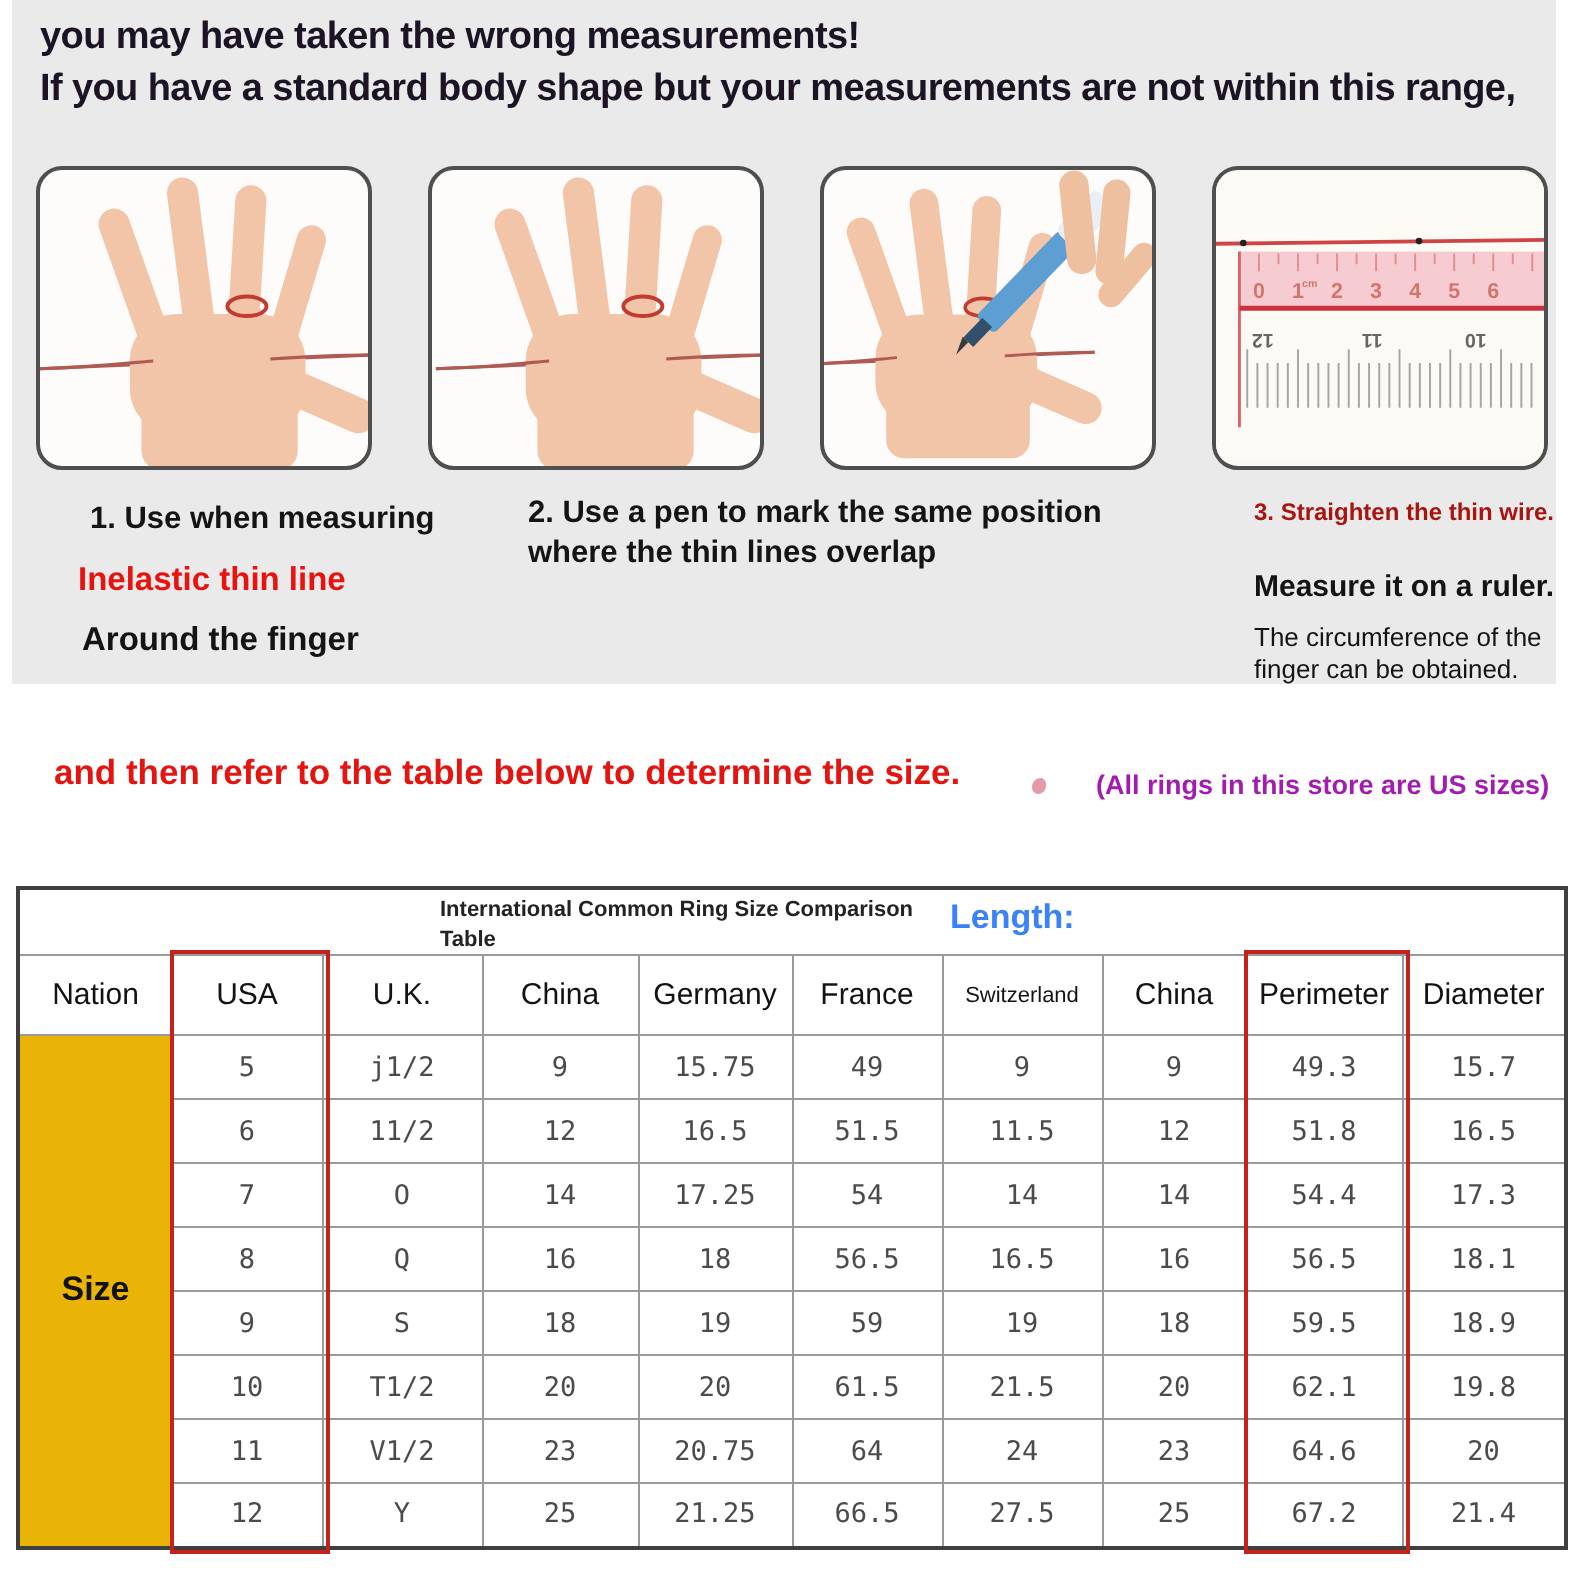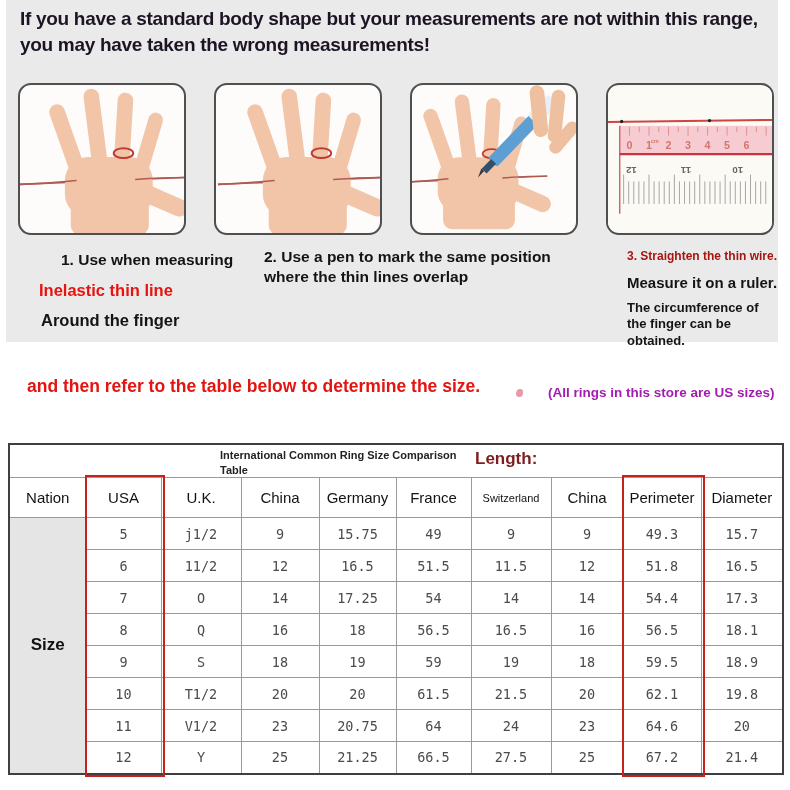--- a/index.html
+++ b/index.html
@@ -13,45 +13,45 @@
     position:absolute;left:14px;top:6px;font-size:19px;font-weight:bold;
     color:#1c1424;line-height:1.38;letter-spacing:-0.3px;
   }
   .card{
     position:absolute;top:83px;width:168px;height:152px;background:#fdfcfa;
     border:2px solid #4f4f4f;border-radius:13px;overflow:hidden;box-sizing:border-box;
   }
   .card svg{display:block;width:100%;height:100%;}
   .card1{left:12px;} .card2{left:208px;} .card3{left:404px;} .card4{left:600px;background:#faf8f3;}
   .cap{position:absolute;font-weight:bold;color:#141414;}
-  .cap1a{left:39px;top:251px;font-size:15.5px;margin-left:16px;}
+  .cap1a{left:39px;top:251px;font-size:15.5px;}
   .cap1b{left:33px;top:281px;font-size:16.5px;color:#e8130f;}
   .cap1c{left:35px;top:311px;font-size:16.5px;}
   .cap2{left:258px;top:247px;width:335px;font-size:15.5px;line-height:1.3;}
   .cap3{left:621px;top:249px;width:153px;}
   .cap3a{font-size:12px;color:#a81410;font-weight:bold;}
-  .cap3b{font-size:15px;font-weight:bold;margin-top:11px;color:#141414;}
-  .cap3c{font-size:13px;font-weight:bold;margin-top:9px;line-height:1.25;color:#141414;}
+  .cap3b{font-size:15px;font-weight:bold;margin-top:22px;color:#141414;}
+  .cap3c{font-size:13px;font-weight:normal;margin-top:9px;line-height:1.25;color:#141414;}
   
   .red-instr{position:absolute;left:23px;top:374px;font-size:17.5px;font-weight:bold;color:#e41410;line-height:1.45;}
   .red-instr .l2{margin-left:4px;}
   .us-note{position:absolute;left:548px;top:385px;font-size:13.5px;font-weight:bold;color:#a21caf;}
   .cursor-dot{position:absolute;left:516px;top:389px;width:7px;height:8px;border-radius:60% 40% 55% 45%;background:#e49aa8;}
   
   .table-wrap{position:absolute;left:8px;top:443px;width:774px;}
   table.ring{border-collapse:collapse;table-layout:fixed;width:774px;border:2px solid #3f3f3f;}
   table.ring td,table.ring th{border:1px solid #9a9a9a;padding:0;text-align:center;vertical-align:middle;box-sizing:border-box;}
   tr.title-row td{height:32px;border-bottom:1px solid #9a9a9a;}
   .title-inner{position:relative;height:32px;}
   .tbl-title{position:absolute;left:210px;top:3px;width:245px;font-size:11px;font-weight:bold;color:#232323;line-height:1.35;text-align:left;}
-  .tbl-length{position:absolute;left:465px;top:4px;font-size:17px;font-weight:bold;color:#7f1d1d;}
+  .tbl-length{position:absolute;left:465px;top:4px;font-size:17px;font-weight:bold;color:#3b82f6;}
   tr.hdr-row th{height:40px;font-size:15px;font-weight:normal;color:#131313;background:#fff;}
   tr.hdr-row th.small-hdr{font-size:11px;}
   td.data-cell{height:32px;font-family:"DejaVu Sans Mono","Liberation Mono",monospace;font-size:13.5px;color:#4b4b4b;background:#fff;}
-  td.size-cell{font-size:17px;font-weight:bold;color:#111;background:#e5e5e5;font-family:"Liberation Sans",sans-serif;margin-left:32px;}
+  td.size-cell{font-size:17px;font-weight:bold;color:#111;background:#eab308;font-family:"Liberation Sans",sans-serif;margin-left:32px;}
   .hl-box{position:absolute;border:2px solid #c4231b;pointer-events:none;}
   .hl-usa{left:77px;top:32px;width:76px;height:298px;}
   .hl-peri{left:614px;top:32px;width:79px;height:298px;}
   .defs-svg{position:absolute;width:0;height:0;}
 </style>
 </head>
 <body>
 
 <svg class="defs-svg">
   <defs>
@@ -71,22 +71,22 @@
       <path d="M0,100 C30,99 46,97 58,96" stroke="#b05a54" stroke-width="1.6" fill="none"></path>
       <path d="M118,95 C140,93.5 160,93 168,93" stroke="#b05a54" stroke-width="1.6" fill="none"></path>
       <ellipse cx="106" cy="68" rx="10" ry="5" fill="none" stroke="#c23b30" stroke-width="2"></ellipse>
     </g>
   </defs>
 </svg>
 
 <div class="gray-panel">
 
   <div class="header-text">
+    <div>you may have taken the wrong measurements!</div>
     <div>If you have a standard body shape but your measurements are not within this range,</div>
-    <div>you may have taken the wrong measurements!</div>
   </div>
 
   <div class="card card1">
     <svg viewBox="0 0 168 148">
         <use href="#hand-shape"></use>
       </svg>
   </div>
   <div class="card card2">
     <svg viewBox="0 0 168 148">
         <use href="#hand-shape" transform="translate(2,0)"></use>

